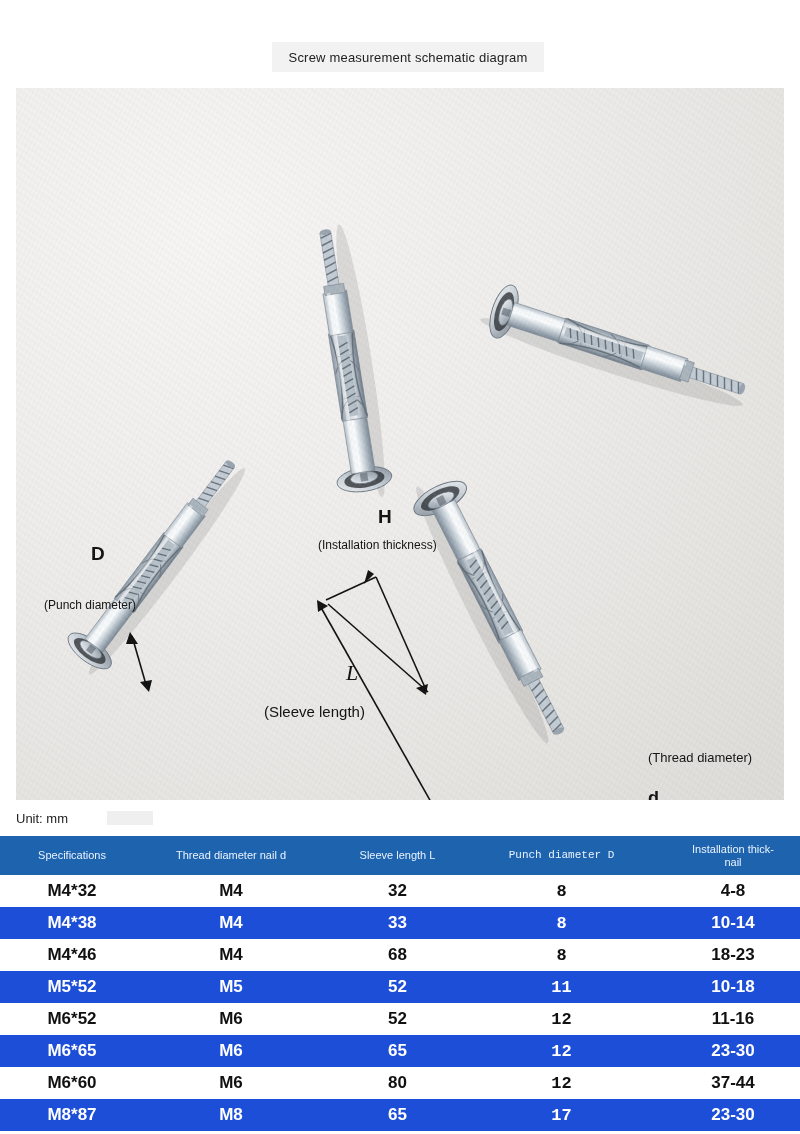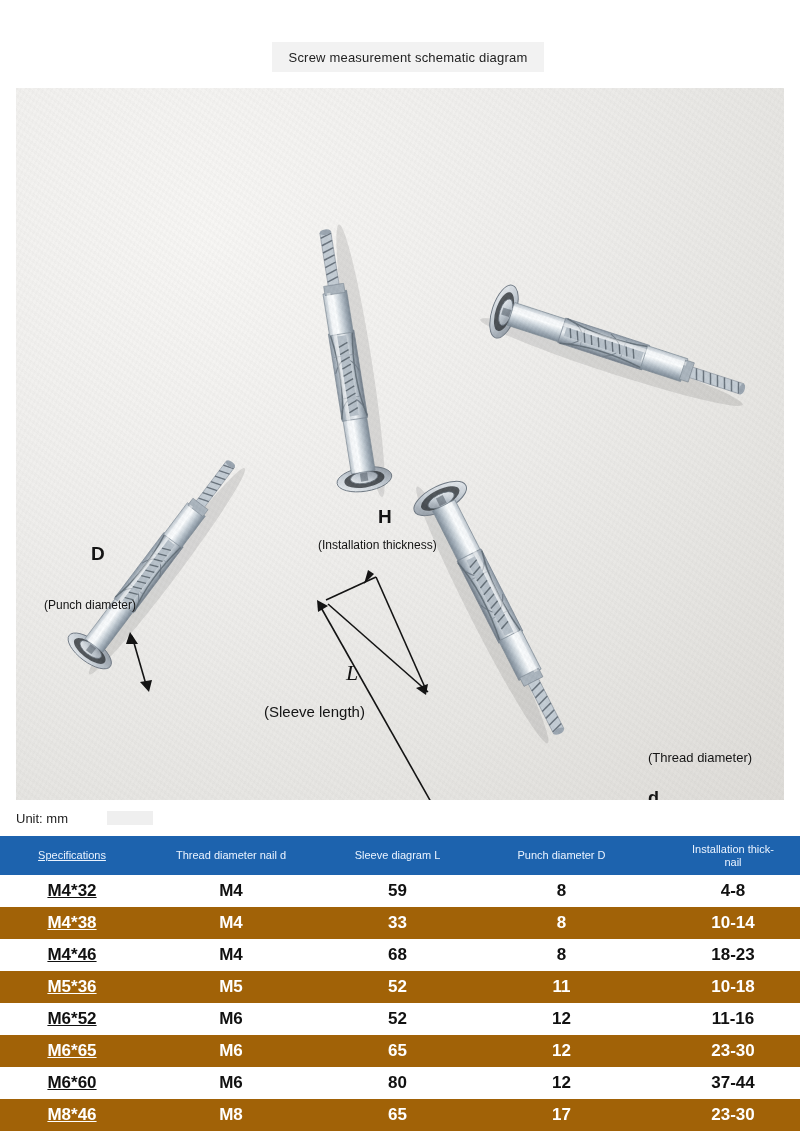--- a/index.html
+++ b/index.html
@@ -124,27 +124,27 @@
     font-weight: bold;
     text-align: center;
     padding: 6px 2px;
     color: #111;
   }
   .spec-table tr.odd td {
     background: #ffffff;
     color: #111;
   }
   .spec-table tr.even td {
-    background: #a16207;
+    background: #1d4ed8;
     color: #ffffff;
   }
-  .col-0 { width: 140px; text-decoration: underline; }
+  .col-0 { width: 140px; }
   .col-1 { width: 170px; }
   .col-2 { width: 155px; }
-  .col-3 { width: 165px; }
+  .col-3 { width: 165px; font-family: Liberation Mono, monospace; }
   .col-4 { width: 170px; }
 </style>
 </head>
 <body>
 
 <div class="title-bar">
   <span class="title-text">Screw measurement schematic diagram</span>
 </div>
 
 <div class="photo">
@@ -285,52 +285,52 @@
 <div class="unit-row">
   <span class="unit-text">Unit: mm</span>
   <span class="unit-blank"></span>
 </div>
 
 <table class="spec-table">
   <thead>
     <tr>
       <th class="col-0">Specifications</th>
       <th class="col-1">Thread diameter nail d</th>
-      <th class="col-2">Sleeve diagram L</th>
+      <th class="col-2">Sleeve length L</th>
       <th class="col-3">Punch diameter D</th>
       <th class="col-4">
         <span>Installation thick-</span><br>
         <span>nail</span>
       </th>
     </tr>
   </thead>
   <tbody id="table-body">
       <tr class="odd">
         <td class="col-0">M4*32</td>
         <td class="col-1">M4</td>
-        <td class="col-2">59</td>
+        <td class="col-2">32</td>
         <td class="col-3">8</td>
         <td class="col-4">4-8</td>
       </tr>
       <tr class="even">
         <td class="col-0">M4*38</td>
         <td class="col-1">M4</td>
         <td class="col-2">33</td>
         <td class="col-3">8</td>
         <td class="col-4">10-14</td>
       </tr>
       <tr class="odd">
         <td class="col-0">M4*46</td>
         <td class="col-1">M4</td>
         <td class="col-2">68</td>
         <td class="col-3">8</td>
         <td class="col-4">18-23</td>
       </tr>
       <tr class="even">
-        <td class="col-0">M5*36</td>
+        <td class="col-0">M5*52</td>
         <td class="col-1">M5</td>
         <td class="col-2">52</td>
         <td class="col-3">11</td>
         <td class="col-4">10-18</td>
       </tr>
       <tr class="odd">
         <td class="col-0">M6*52</td>
         <td class="col-1">M6</td>
         <td class="col-2">52</td>
         <td class="col-3">12</td>
@@ -344,21 +344,21 @@
         <td class="col-4">23-30</td>
       </tr>
       <tr class="odd">
         <td class="col-0">M6*60</td>
         <td class="col-1">M6</td>
         <td class="col-2">80</td>
         <td class="col-3">12</td>
         <td class="col-4">37-44</td>
       </tr>
       <tr class="even">
-        <td class="col-0">M8*46</td>
+        <td class="col-0">M8*87</td>
         <td class="col-1">M8</td>
         <td class="col-2">65</td>
         <td class="col-3">17</td>
         <td class="col-4">23-30</td>
       </tr>
       <tr class="odd">
         <td class="col-0">M8*80</td>
         <td class="col-1">M8</td>
         <td class="col-2">80</td>
         <td class="col-3">13</td>

